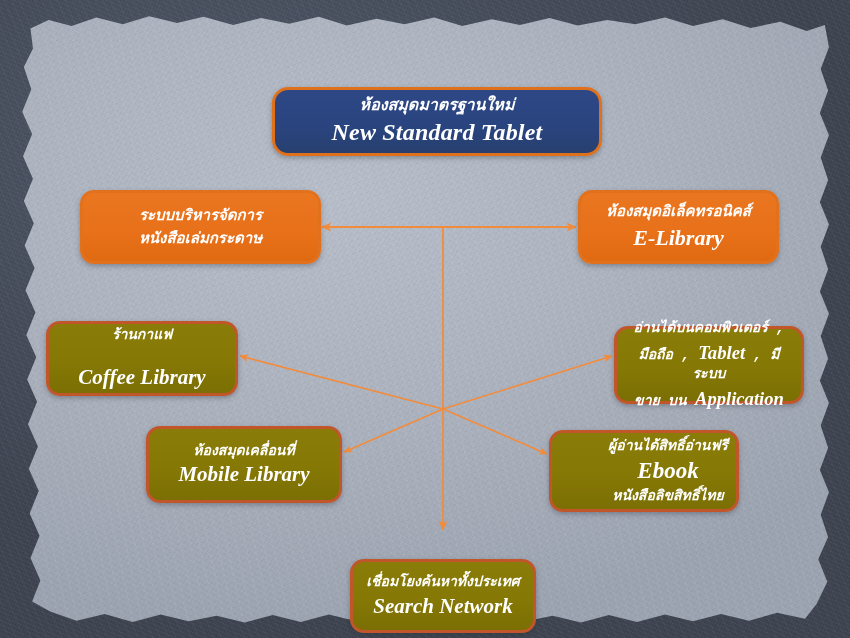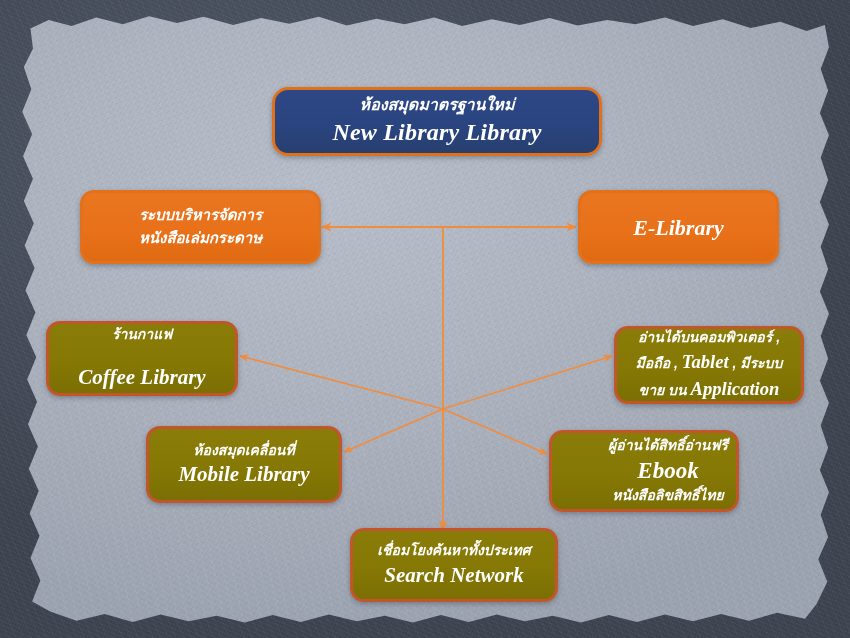--- a/index.html
+++ b/index.html
@@ -164,26 +164,26 @@
 
   #node-mobile { left: 146px; top: 426px; width: 196px; height: 77px; }
   #node-mobile .th { font-size: 14px; text-align: right; }
   #node-mobile .en { font-size: 21px; margin-top: 1px; }
 
   #node-ebook { left: 549px; top: 430px; width: 190px; height: 82px; padding-left: 48px; }
   #node-ebook .th { font-size: 14px; }
   #node-ebook .en { font-size: 23px; margin: 1px 0; }
   #node-ebook .th2 { font-size: 14px; }
 
-  #node-search { left: 350px; top: 528px; width: 208px; height: 74px; }
+  #node-search { left: 350px; top: 559px; width: 186px; height: 74px; }
   #node-search .th { font-size: 14px; }
   #node-search .en { font-size: 21px; margin-top: 2px; }
 
   .mix-th {
-    font-family: Liberation Sans, sans-serif;
+    font-family: Liberation Mono, monospace;
     font-style: italic; font-weight: bold;
   }
   .mix-en {
     font-family: "Liberation Serif", serif;
     font-style: italic; font-weight: bold;
     font-size: 1.33em;
     text-align: right;
   }
 </style>
 </head>
@@ -209,29 +209,30 @@
 
     <line x1="443" y1="409" x2="240" y2="356" stroke="#f28c3c" stroke-width="1.6" marker-end="url(#ah)"></line>
     <line x1="443" y1="409" x2="612" y2="356" stroke="#f28c3c" stroke-width="1.6" marker-end="url(#ah)"></line>
     <line x1="443" y1="409" x2="344" y2="452" stroke="#f28c3c" stroke-width="1.6" marker-end="url(#ah)"></line>
     <line x1="443" y1="409" x2="547" y2="454" stroke="#f28c3c" stroke-width="1.6" marker-end="url(#ah)"></line>
     <line x1="443" y1="409" x2="443" y2="530" stroke="#f28c3c" stroke-width="1.8" marker-end="url(#ah)"></line>
   </svg>
 
   <div class="node" id="node-title">
     <div class="th">ห้องสมุดมาตรฐานใหม่</div>
-    <div class="en">New Library Library</div>
+    <div class="en">New Standard Tablet</div>
   </div>
 
   <div class="node node--orange" id="node-paper-admin">
     <div class="th">ระบบบริหารจัดการ</div>
     <div class="th">หนังสือเล่มกระดาษ</div>
   </div>
 
   <div class="node node--orange" id="node-elib">
+    <div class="th">ห้องสมุดอิเล็คทรอนิคส์</div>
     <div class="en">E-Library</div>
   </div>
 
   <div class="node node--olive" id="node-coffee">
     <div class="th">ร้านกาแฟ</div>
     <div class="en">Coffee Library</div>
   </div>
 
   <div class="node node--olive" id="node-devices">
     <div class="mixed">

